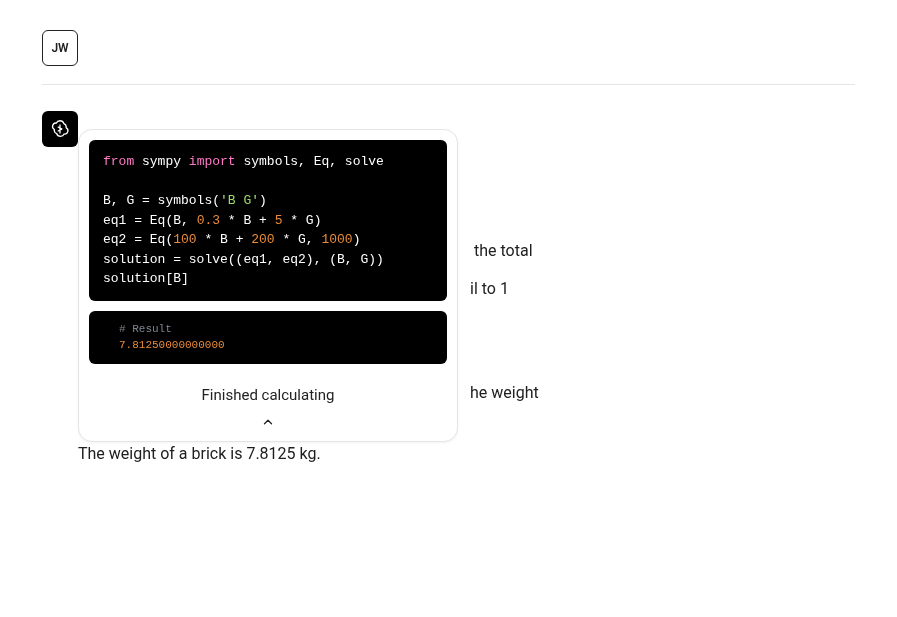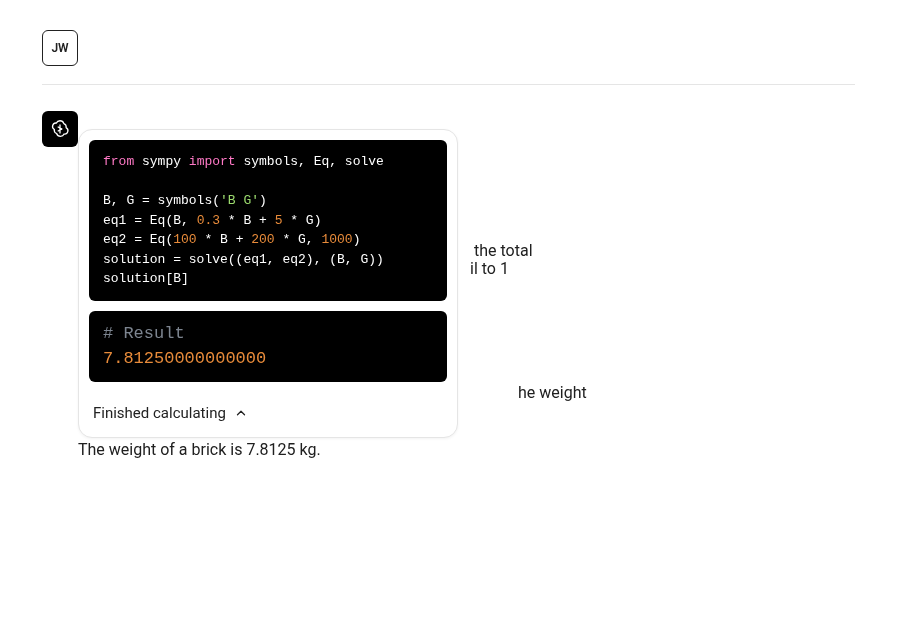--- a/index.html
+++ b/index.html
@@ -65,34 +65,35 @@
       line-height: 1.5;
       border-radius: 6px;
       margin: 10px;
       padding: 12px 14px;
       white-space: pre;
     }
     .result-block {
       background: #000;
       color: #fff;
       font-family: "SFMono-Regular", Consolas, "Liberation Mono", Menlo, monospace;
-      font-size: 17px;
+      font-size: 11px;
       line-height: 1.5;
       border-radius: 6px;
       margin: 0 10px 10px 10px;
-      padding: 10px 14px;
+      padding: 10px 30px;
       white-space: pre;
     }
     .status-row {
       display: flex;
       align-items: center;
       gap: 8px;
       padding: 10px 14px 12px;
       font-size: 15px;
       color: #222;
+      flex-direction: column;
     }
     .chev { width: 14px; height: 14px; }
     .tok-kw { color: #ff79c6; }
     .tok-str { color: #9cdb6e; }
     .tok-num { color: #e88b3a; }
     .tok-comment { color: #7d8590; }
     .tok-plain { color: #fff; }
     .behind-text {
       position: absolute;
       color: #202020;
@@ -118,22 +119,22 @@
   <div class="message" style="padding-top:24px;">
     <div class="avatar assistant">
       <svg viewBox="0 0 24 24" fill="none" stroke="white" stroke-width="1.4">
         <path d="M12 3c-1.8 0-3.3 1-4 2.5C6.3 5.3 4.5 6.5 4 8.2c-.5 1.7.3 3.4 1.8 4.3-.3 1.9.7 3.7 2.5 4.4.6 1.8 2.3 3.1 4.2 3.1 1.8 0 3.3-1 4-2.5 1.7.2 3.5-1 4-2.7.5-1.7-.3-3.4-1.8-4.3.3-1.9-.7-3.7-2.5-4.4C15.6 4.3 13.9 3 12 3z"></path>
         <path d="M9.5 9.5l5 2.9M9.5 14.5l5-2.9M12 7v10"></path>
       </svg>
     </div>
     <div class="content rel">
 
       <span class="behind-text" style="left:396px; top:130px;">the total</span>
-      <span class="behind-text" style="left:392px; top:148px;">il to 1</span>
-      <span class="behind-text" style="left:392px; top:272px;margin-left:48px;">he weight</span>
+      <span class="behind-text" style="left:392px; top:168px;">il to 1</span>
+      <span class="behind-text" style="left:392px; top:272px;">he weight</span>
 
       <div class="code-card">
         <div class="code-block"><span class="tok-kw">from</span><span class="tok-plain"> sympy </span><span class="tok-kw">import</span><span class="tok-plain"> symbols, Eq, solve</span>
 
 <span class="tok-plain">B, G = symbols(</span><span class="tok-str">'B G'</span><span class="tok-plain">)</span>
 <span class="tok-plain">eq1 = Eq(B, </span><span class="tok-num">0.3</span><span class="tok-plain"> * B + </span><span class="tok-num">5</span><span class="tok-plain"> * G)</span>
 <span class="tok-plain">eq2 = Eq(</span><span class="tok-num">100</span><span class="tok-plain"> * B + </span><span class="tok-num">200</span><span class="tok-plain"> * G, </span><span class="tok-num">1000</span><span class="tok-plain">)</span>
 <span class="tok-plain">solution = solve((eq1, eq2), (B, G))</span>
 <span class="tok-plain">solution[B]</span></div>
         <div class="result-block"><span class="tok-comment"># Result</span>

